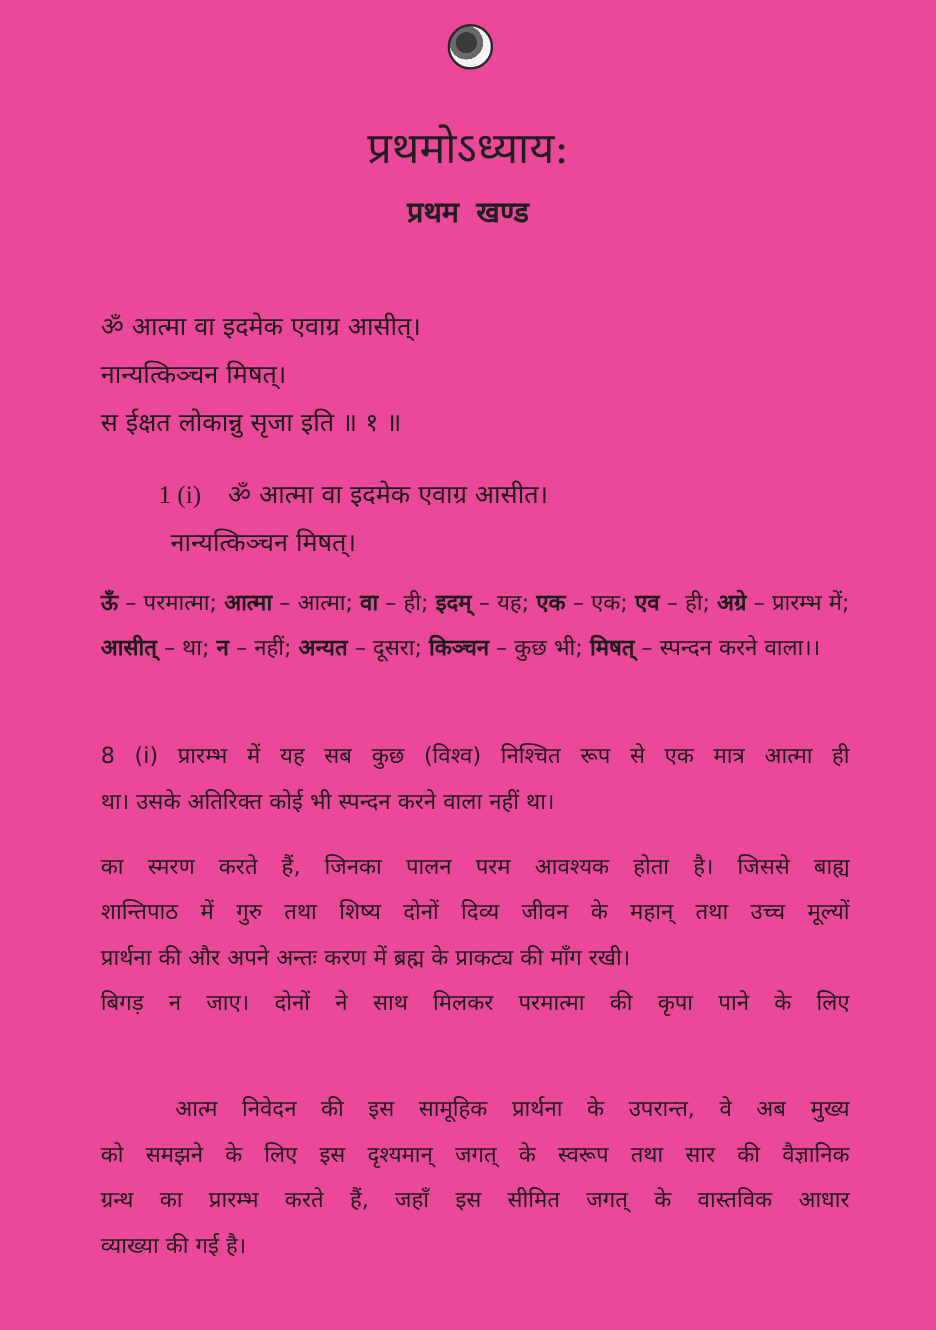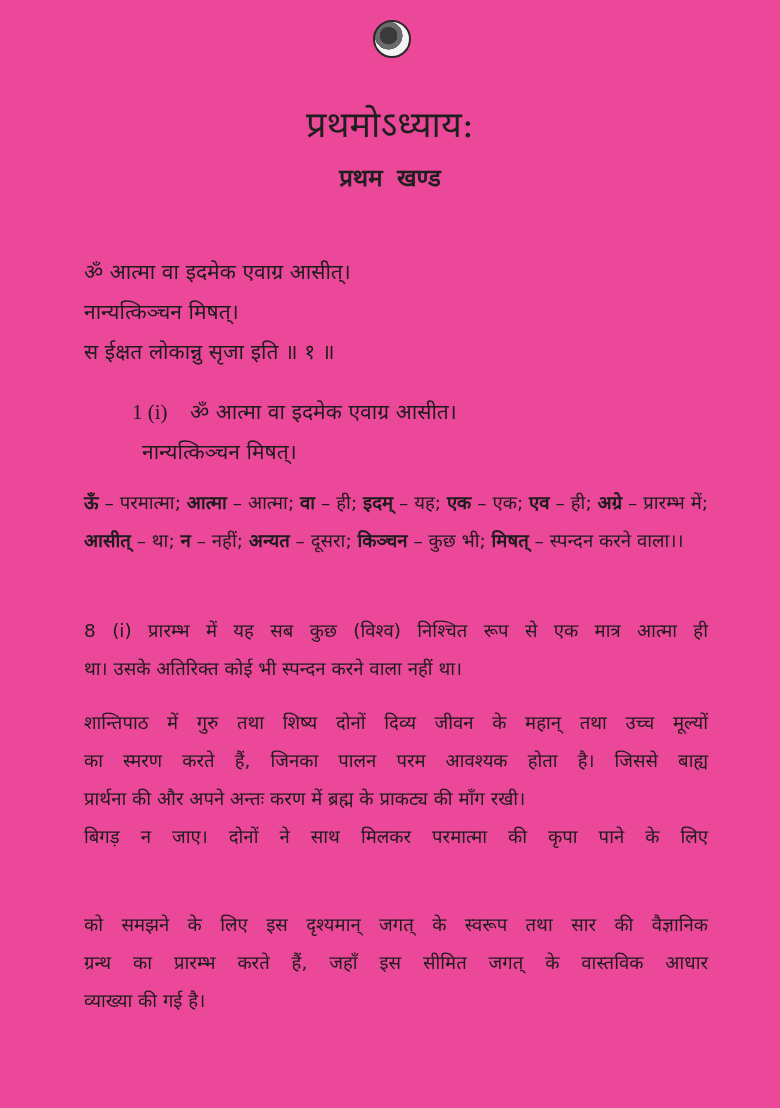--- a/index.html
+++ b/index.html
@@ -144,27 +144,28 @@
   <div class="glossary">
     <span class="term">ऊँ</span> – <span>परमात्मा</span>; <span class="term">आत्मा</span> – <span>आत्मा</span>; <span class="term">वा</span> – <span>ही</span>; <span class="term">इदम्</span> – <span>यह</span>; <span class="term">एक</span> – <span>एक</span>; <span class="term">एव</span> – <span>ही</span>; <span class="term">अग्रे</span> – <span>प्रारम्भ में</span>; <span class="term">आसीत्</span> – <span>था</span>; <span class="term">न</span> – <span>नहीं</span>; <span class="term">अन्यत</span> – <span>दूसरा</span>; <span class="term">किञ्चन</span> – <span>कुछ भी</span>; <span class="term">मिषत्</span> – <span>स्पन्दन करने वाला।।</span>
   </div>
 
   <div class="para p1">
     <span class="line">8 (i) प्रारम्भ में यह सब कुछ (विश्व) निश्चित रूप से एक मात्र आत्मा ही</span>
     <span class="line last">था। उसके अतिरिक्त कोई भी स्पन्दन करने वाला नहीं था।</span>
   </div>
 
   <div class="para p2">
+    <span class="line">का स्मरण करते हैं, जिनका पालन परम आवश्यक होता है। जिससे बाह्य</span>
     <span class="line">शान्तिपाठ में गुरु तथा शिष्य दोनों दिव्य जीवन के महान् तथा उच्च मूल्यों</span>
-    <span class="line">का स्मरण करते हैं, जिनका पालन परम आवश्यक होता है। जिससे बाह्य</span>
     <span class="line last">प्रार्थना की और अपने अन्तः करण में ब्रह्म के प्राकट्य की माँग रखी।</span>
     <span class="line">बिगड़ न जाए। दोनों ने साथ मिलकर परमात्मा की कृपा पाने के लिए</span>
   </div>
 
   <div class="para p3">
+    <span class="line" style="padding-left:62px;">आत्म निवेदन की इस सामूहिक प्रार्थना के उपरान्त, वे अब मुख्य</span>
     <span class="line">को समझने के लिए इस दृश्यमान् जगत् के स्वरूप तथा सार की वैज्ञानिक</span>
     <span class="line">ग्रन्थ का प्रारम्भ करते हैं, जहाँ इस सीमित जगत् के वास्तविक आधार</span>
     <span class="line last">व्याख्या की गई है।</span>
   </div>
 
   <div class="page-number">३८</div>
 
 </div>
 
 </body></html>

